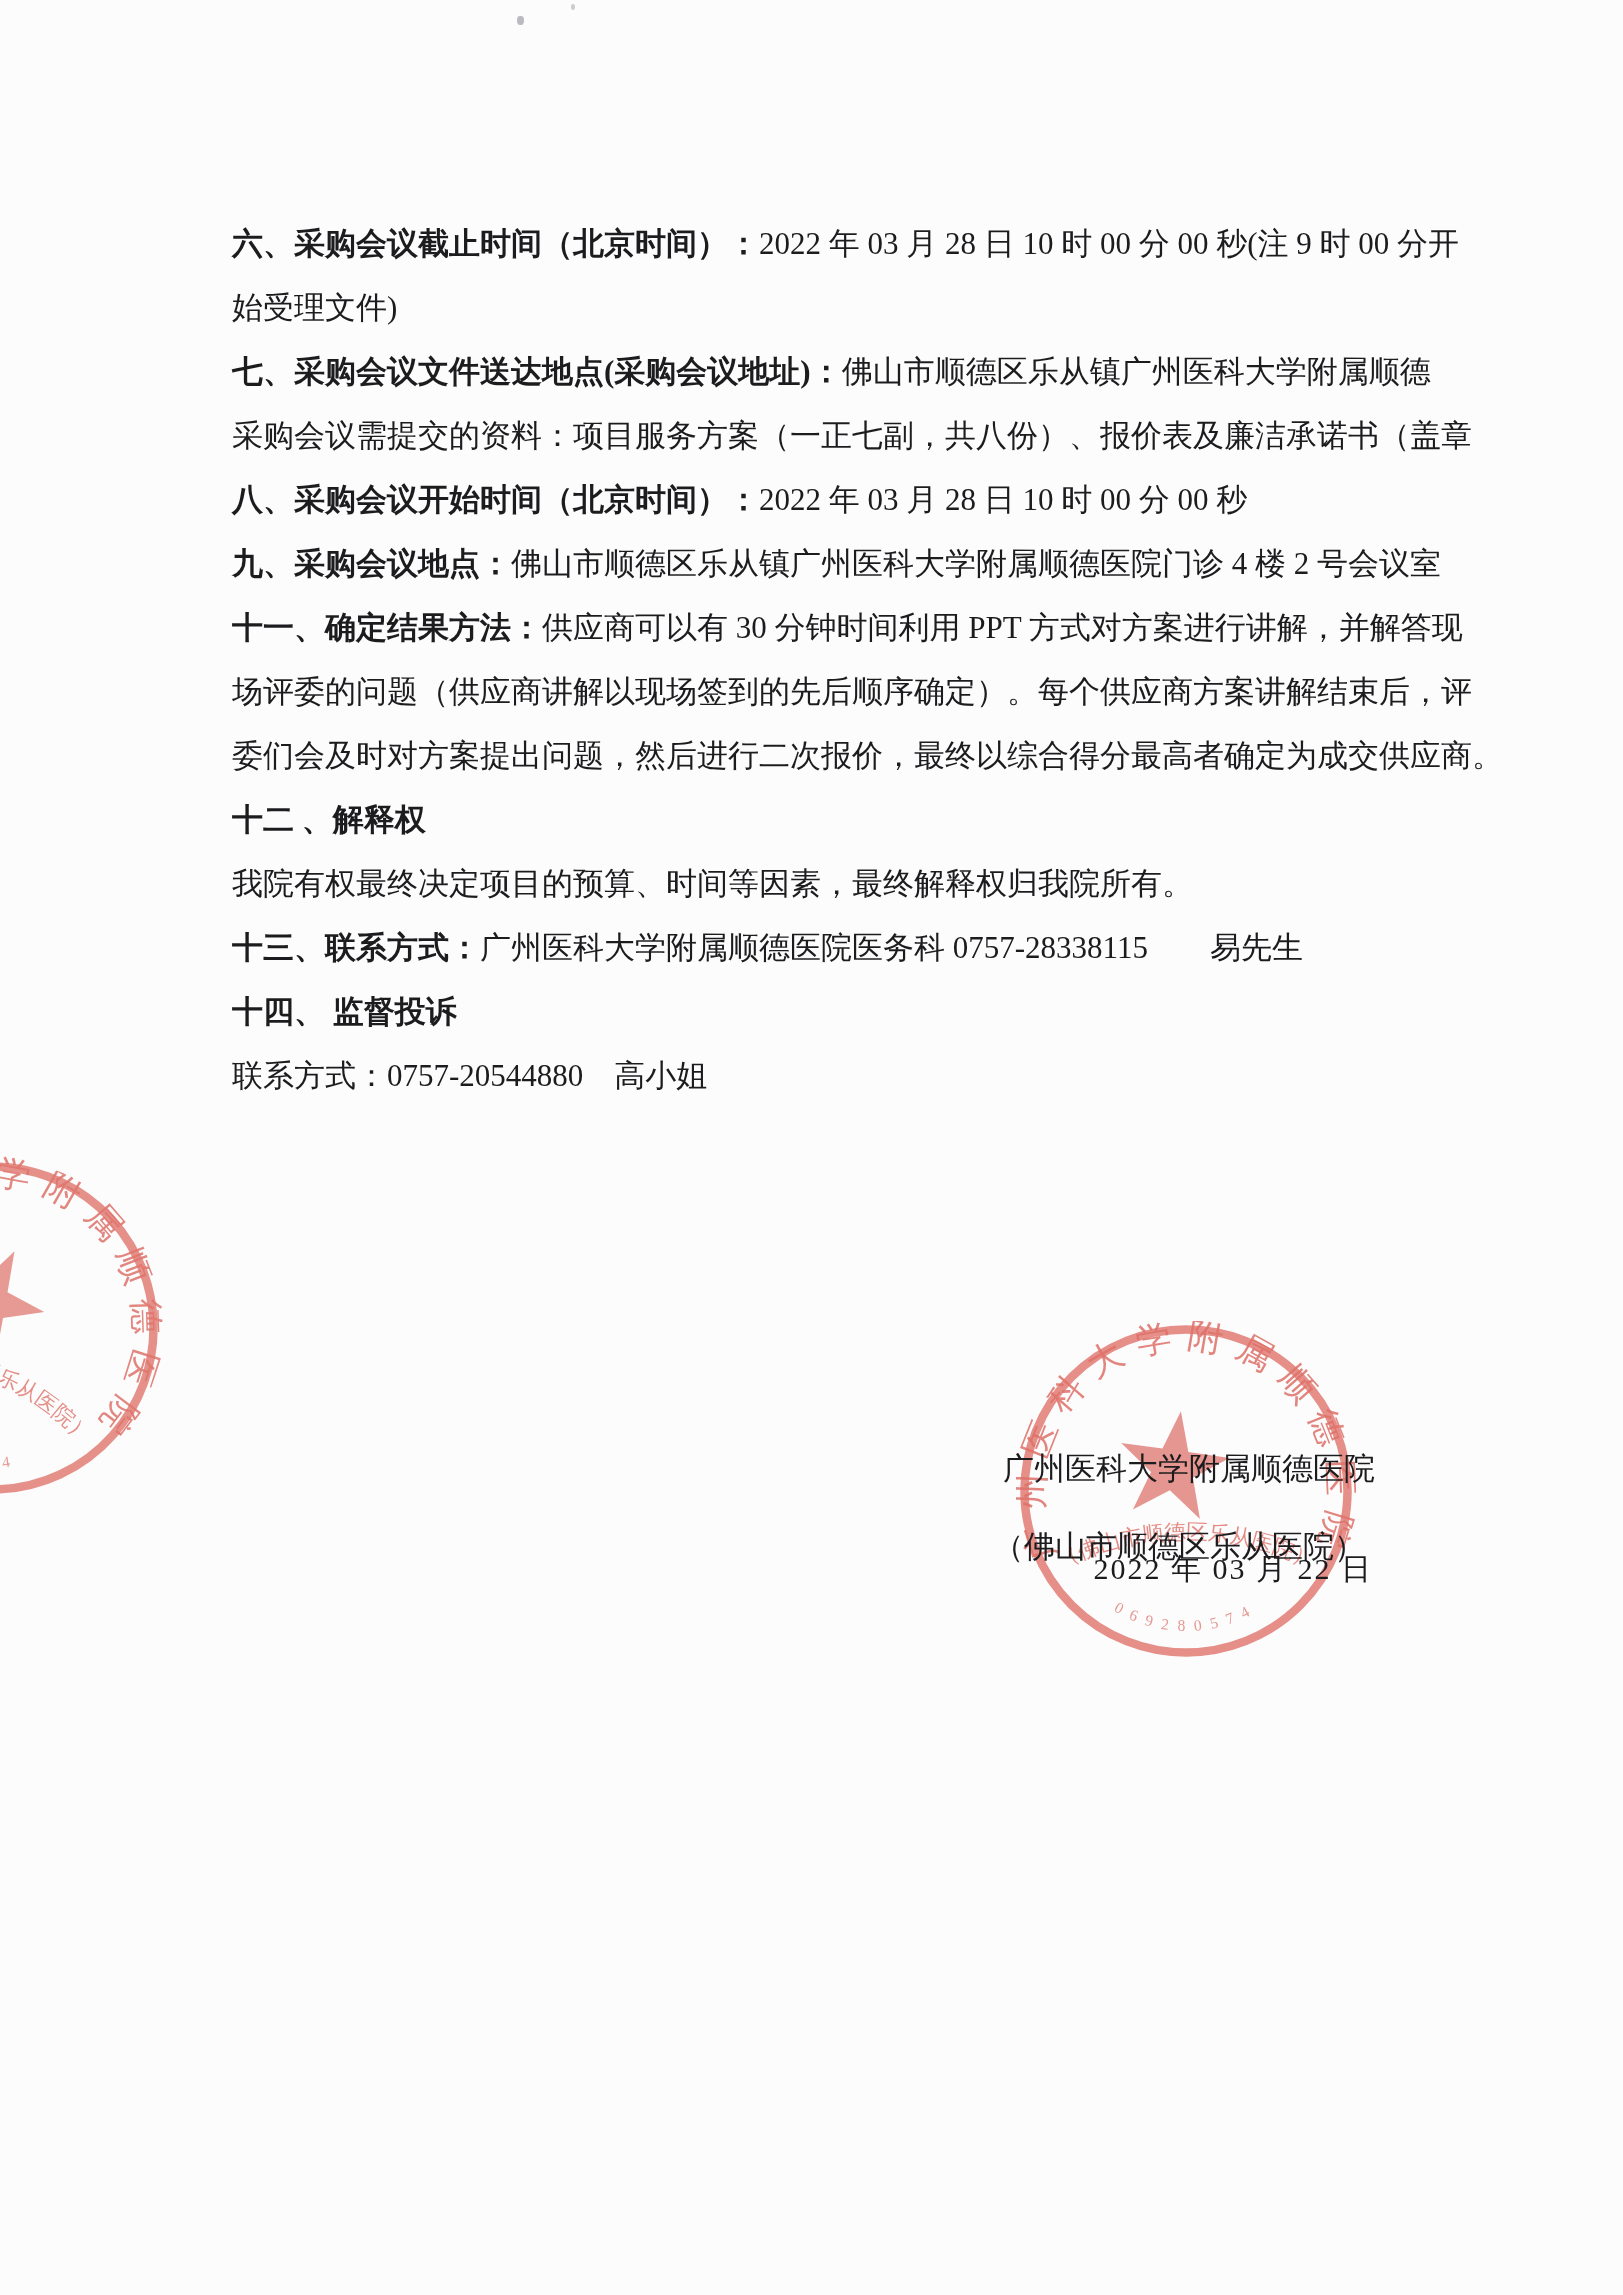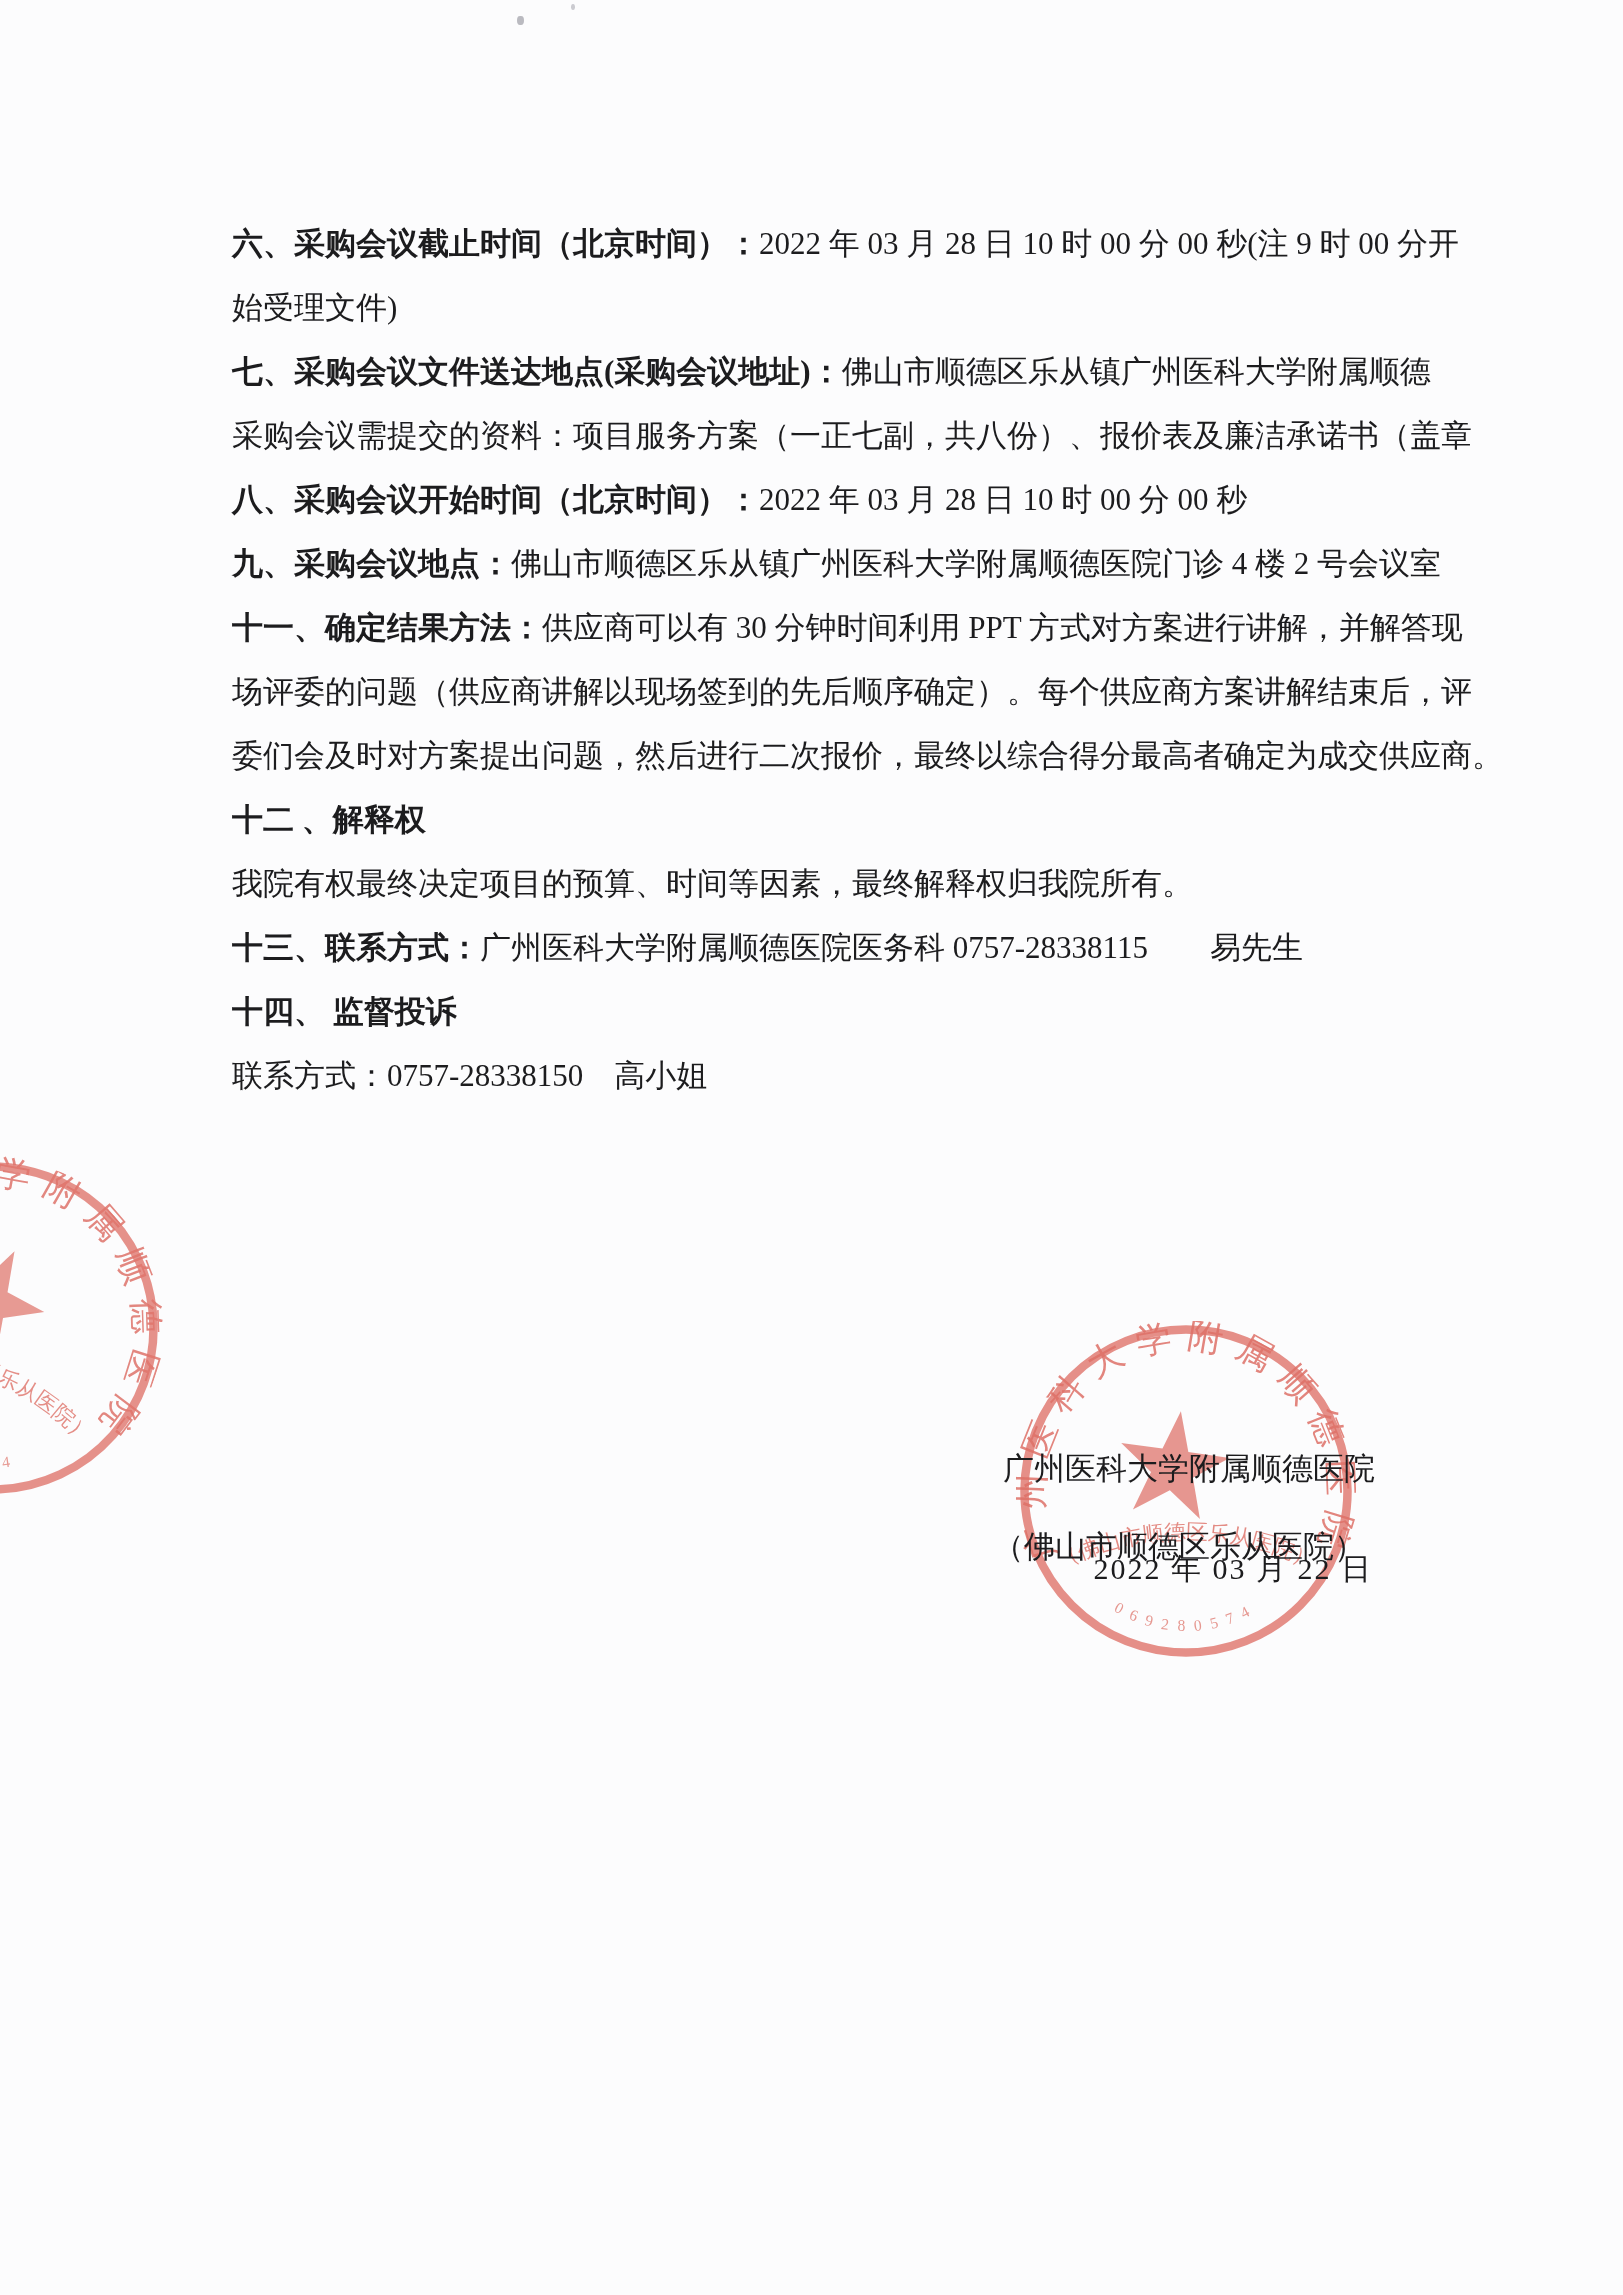--- a/index.html
+++ b/index.html
@@ -112,21 +112,21 @@
     <div class="doc-line"><span class="b"></span><span>采购会议需提交的资料：项目服务方案（一正七副，共八份）、报价表及廉洁承诺书（盖章</span></div>
     <div class="doc-line"><span class="b">八、采购会议开始时间（北京时间）：</span><span>2022 年 03 月 28 日 10 时 00 分 00 秒</span></div>
     <div class="doc-line"><span class="b">九、采购会议地点：</span><span>佛山市顺德区乐从镇广州医科大学附属顺德医院门诊 4 楼 2 号会议室</span></div>
     <div class="doc-line"><span class="b">十一、确定结果方法：</span><span>供应商可以有 30 分钟时间利用 PPT 方式对方案进行讲解，并解答现</span></div>
     <div class="doc-line"><span class="b"></span><span>场评委的问题（供应商讲解以现场签到的先后顺序确定）。每个供应商方案讲解结束后，评</span></div>
     <div class="doc-line"><span class="b"></span><span>委们会及时对方案提出问题，然后进行二次报价，最终以综合得分最高者确定为成交供应商。</span></div>
     <div class="doc-line"><span class="b">十二 、解释权</span><span></span></div>
     <div class="doc-line"><span class="b"></span><span>我院有权最终决定项目的预算、时间等因素，最终解释权归我院所有。</span></div>
     <div class="doc-line"><span class="b">十三、联系方式：</span><span>广州医科大学附属顺德医院医务科 0757-28338115　　易先生</span></div>
     <div class="doc-line"><span class="b">十四、 监督投诉</span><span></span></div>
-    <div class="doc-line"><span class="b"></span><span>联系方式：0757-28338150　高小姐</span></div>
+    <div class="doc-line"><span class="b"></span><span>联系方式：0757-20544880　高小姐</span></div>
   </div>
 
   <div class="sig-line sig-org">广州医科大学附属顺德医院</div>
   <div class="sig-line sig-alias">（佛山市顺德区乐从医院）</div>
   <div class="sig-line sig-date">2022 年 03 月 22 日</div>
 
 </div>
 
 
 </body></html>

